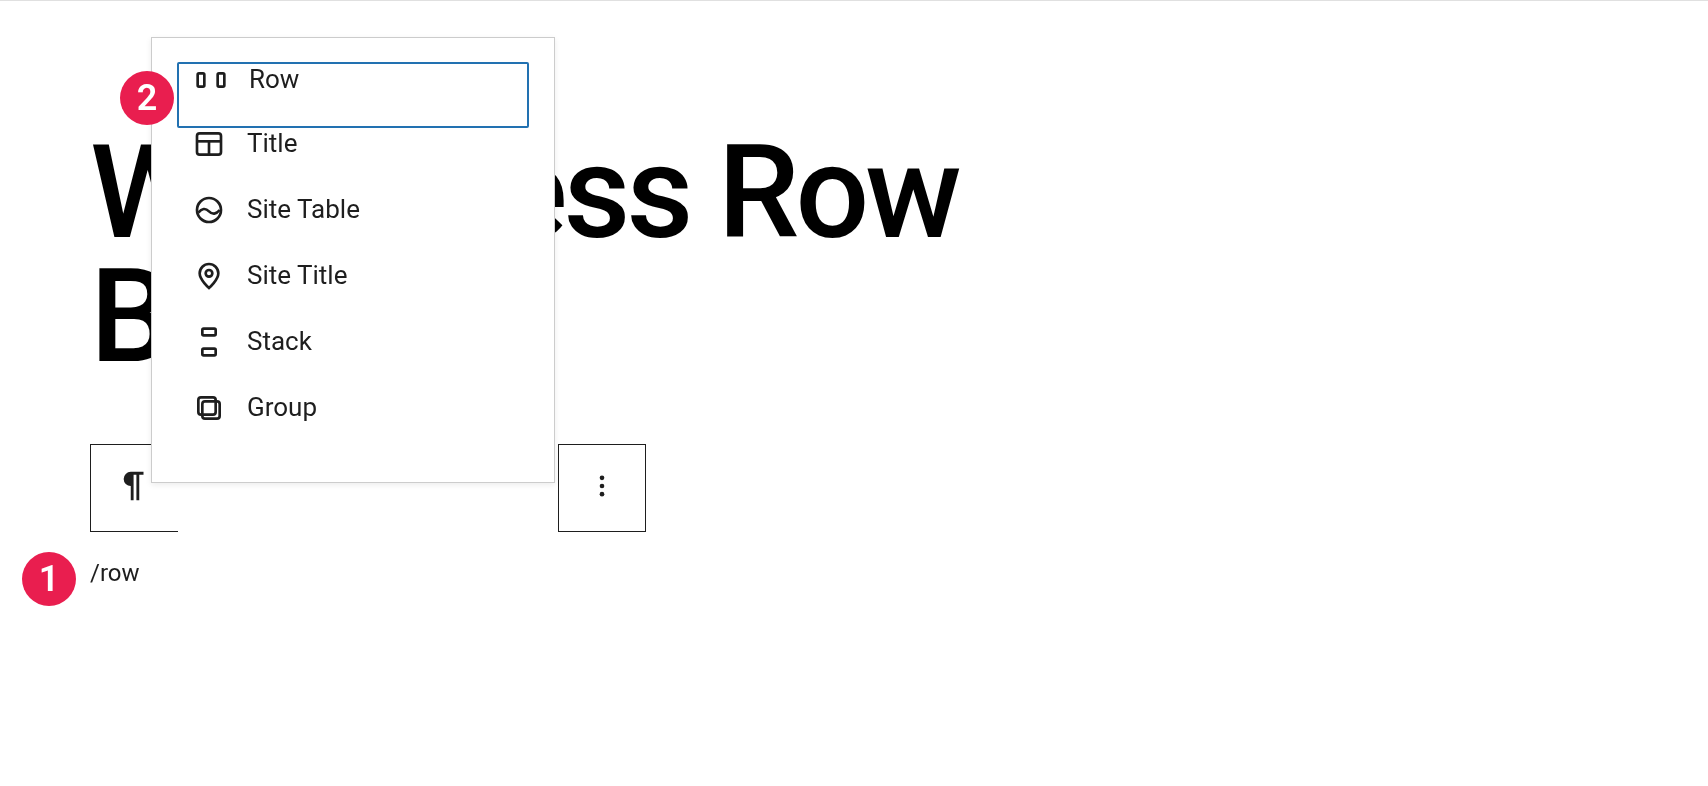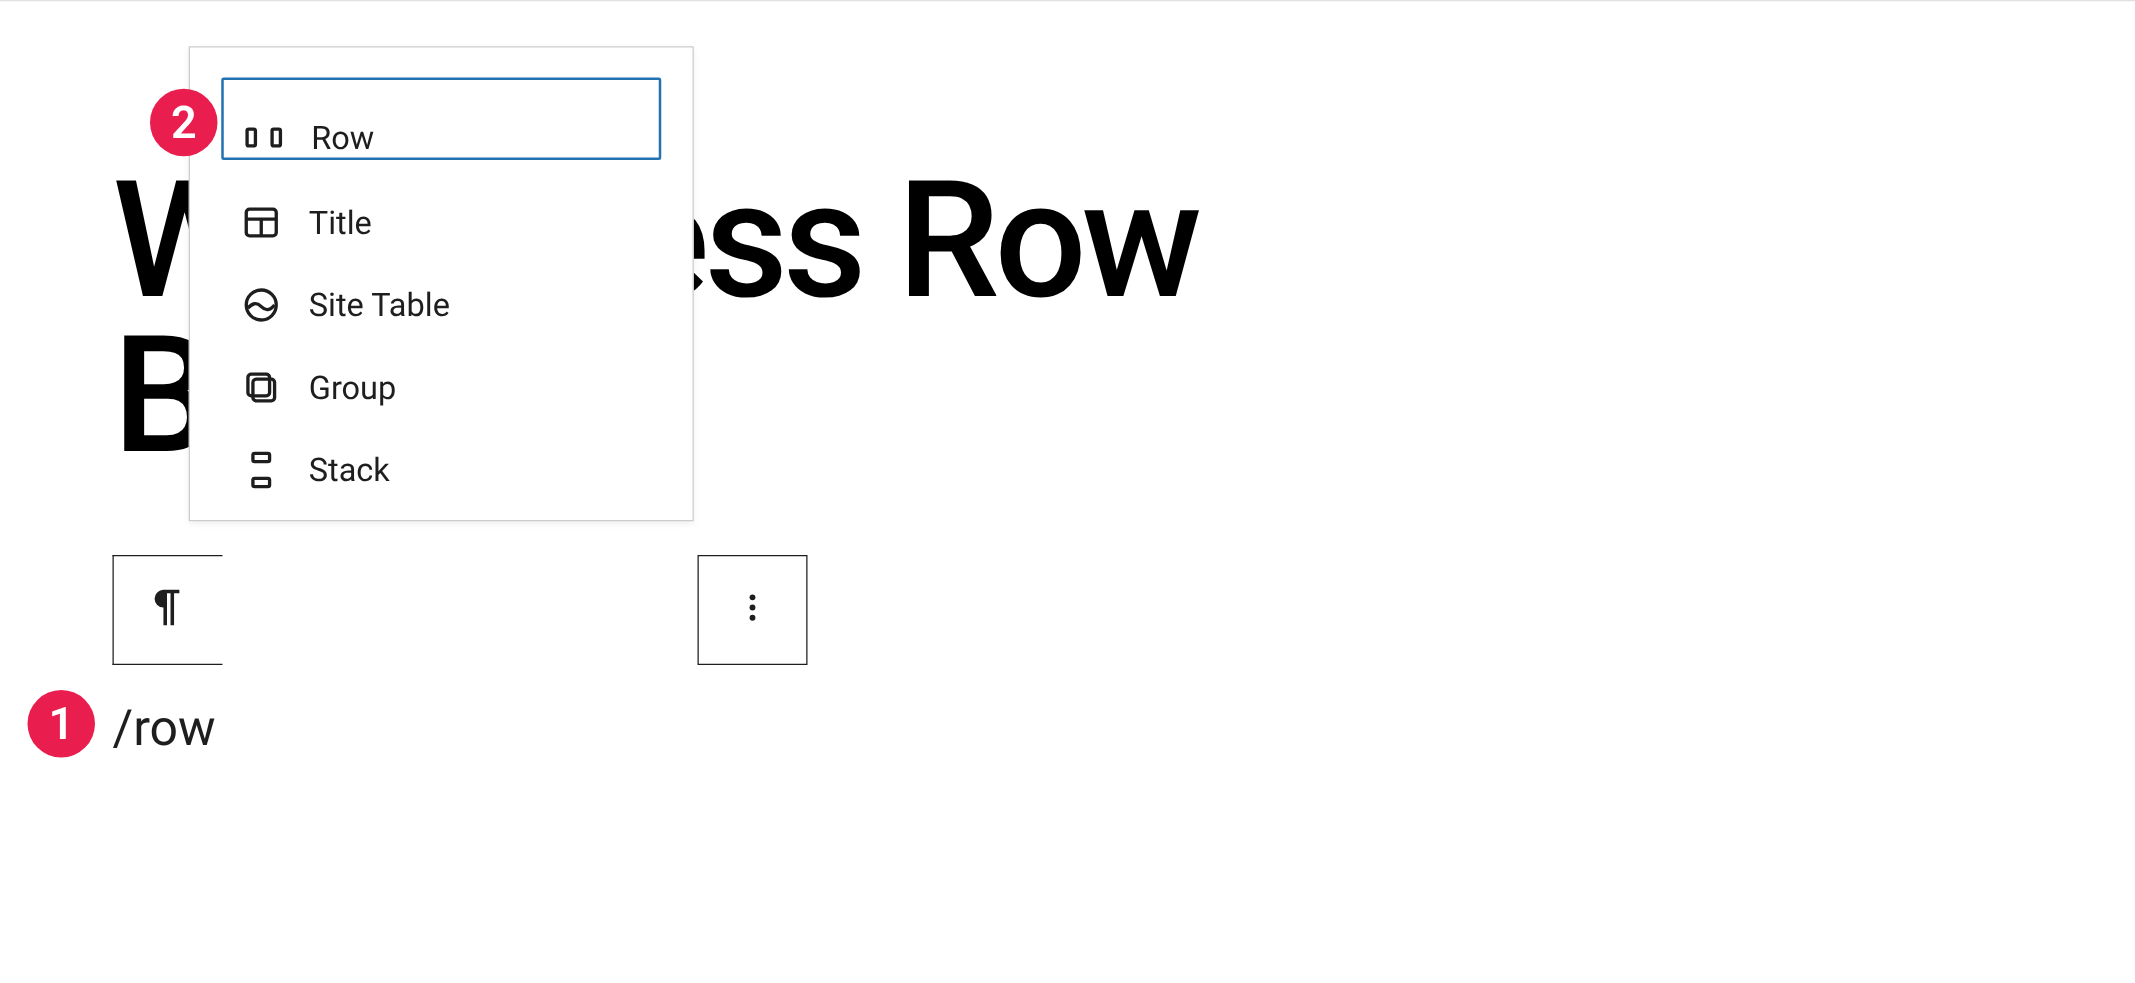--- a/index.html
+++ b/index.html
@@ -48,38 +48,38 @@
       border-right: none;
     }
     .toolbar-btn.more {
       border: 1px solid #1e1e1e;
       margin-left: 380px;
     }
     .slash-text {
       position: absolute;
       left: 90px;
       top: 558px;
-      font-size: 40px;
+      font-size: 24px;
       color: #1e1e1e;
       z-index: 2;
     }
     .popup {
       position: absolute;
       left: 151px;
       top: 36px;
       width: 404px;
       background: #fff;
       border: 1px solid #ccc;
       box-shadow: 0 2px 6px rgba(0,0,0,0.08);
       z-index: 10;
       padding: 24px 25px;
     }
     .popup-item {
       display: flex;
-      align-items: flex-end;
+      align-items: flex-start;
       height: 66px;
       padding: 0 16px;
       cursor: pointer;
       border-radius: 2px;
       gap: 22px;
     }
     .popup-item.selected {
       border: 2px solid #2271b1;
     }
     .popup-item-icon {
@@ -172,38 +172,47 @@
   <div class="popup-item">
     <span class="popup-item-icon">
       <svg width="32" height="32" viewBox="0 0 24 24" fill="none" stroke="#1e1e1e" stroke-width="2">
         <circle cx="12" cy="12" r="9"></circle>
         <path d="M4 14 Q 8 9, 12 13 T 20 12" fill="none"></path>
       </svg>
     </span>
     <span class="popup-item-label">Site Table</span>
   </div>
 
-
+  <div class="popup-item">
+    <span class="popup-item-icon">
+      <svg width="32" height="32" viewBox="0 0 24 24" fill="none" stroke="#1e1e1e" stroke-width="2">
+        <path d="M12 21s-7-6-7-11a7 7 0 0 1 14 0c0 5-7 11-7 11z"></path>
+        <circle cx="12" cy="10" r="2.5"></circle>
+      </svg>
+    </span>
+    <span class="popup-item-label">Site Title</span>
+  </div>
+
+
+  <div class="popup-item">
+    <span class="popup-item-icon">
+      <svg width="32" height="32" viewBox="0 0 24 24" fill="none" stroke="#1e1e1e" stroke-width="2">
+        <rect x="7" y="2" width="10" height="5" rx="1"></rect>
+        <rect x="7" y="17" width="10" height="5" rx="1"></rect>
+      </svg>
+    </span>
+    <span class="popup-item-label">Stack</span>
+  </div>
 
   <div class="popup-item">
     <span class="popup-item-icon">
       <svg width="32" height="32" viewBox="0 0 24 24" fill="none" stroke="#1e1e1e" stroke-width="2">
         <rect x="7" y="7" width="13" height="13" rx="2"></rect>
         <rect x="4" y="4" width="13" height="13" rx="2"></rect>
       </svg>
     </span>
     <span class="popup-item-label">Group</span>
   </div>
 
-  <div class="popup-item">
-    <span class="popup-item-icon">
-      <svg width="32" height="32" viewBox="0 0 24 24" fill="none" stroke="#1e1e1e" stroke-width="2">
-        <rect x="7" y="2" width="10" height="5" rx="1"></rect>
-        <rect x="7" y="17" width="10" height="5" rx="1"></rect>
-      </svg>
-    </span>
-    <span class="popup-item-label">Stack</span>
-  </div>
-
 </div>
 
 <div class="annotation-badge annotation-1">1</div>
 <div class="annotation-badge annotation-2">2</div>
 
 </body></html>

